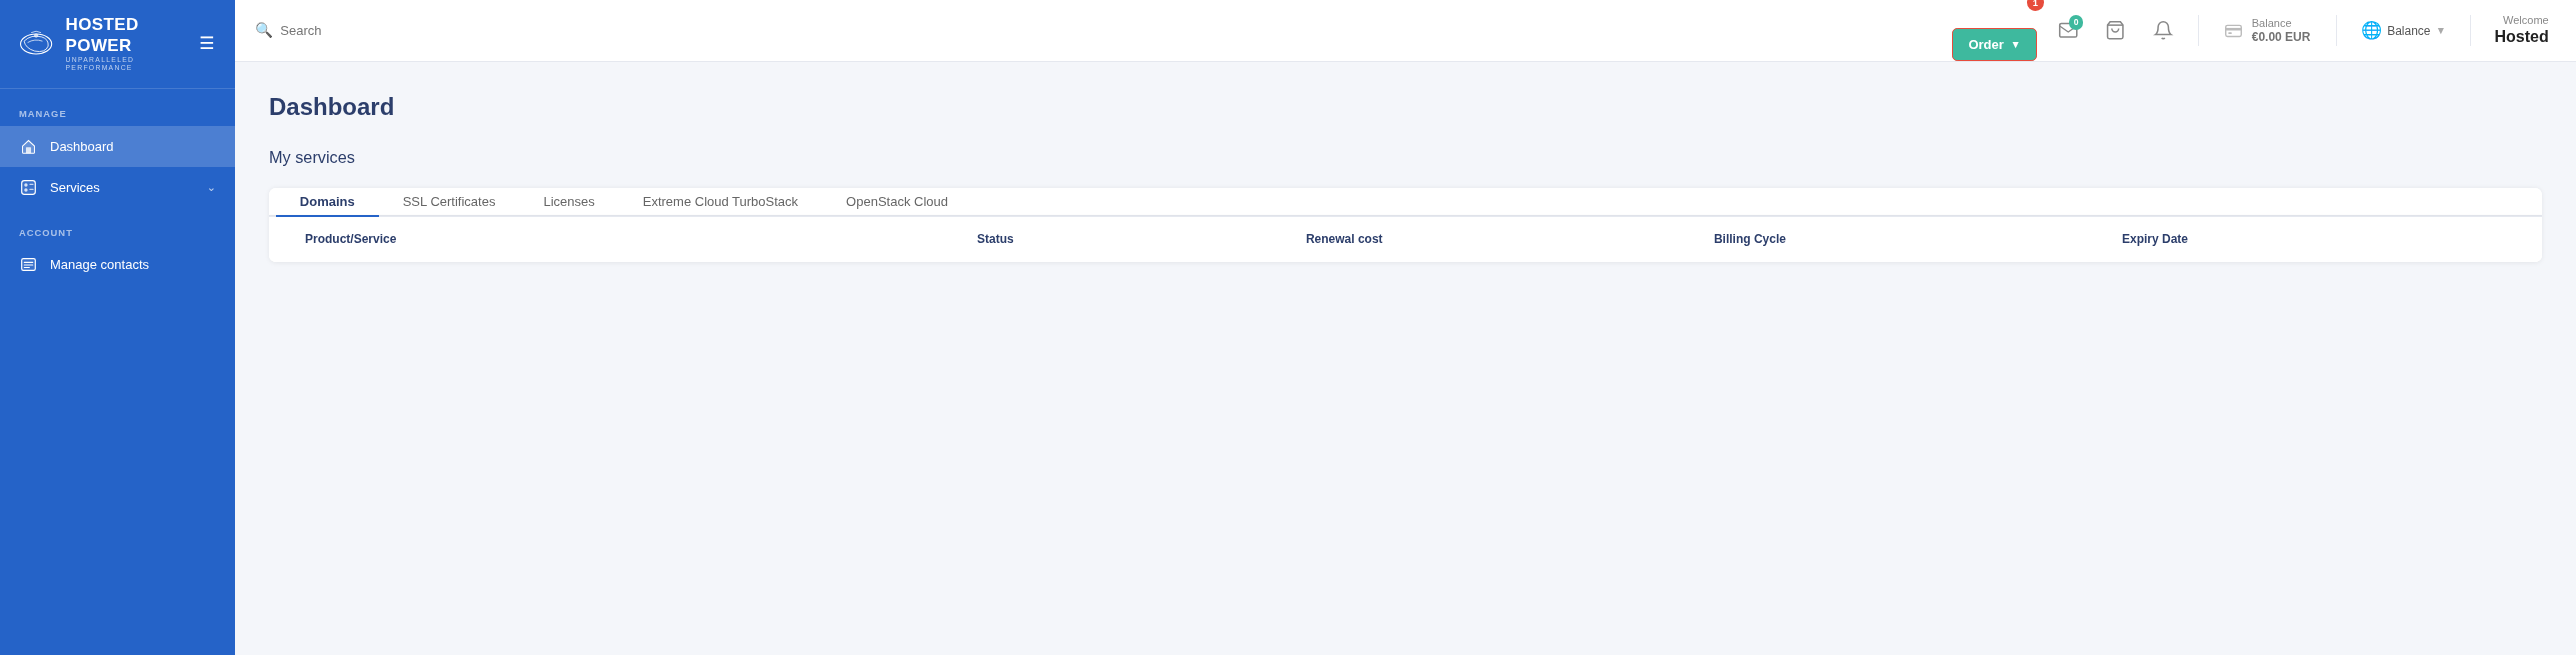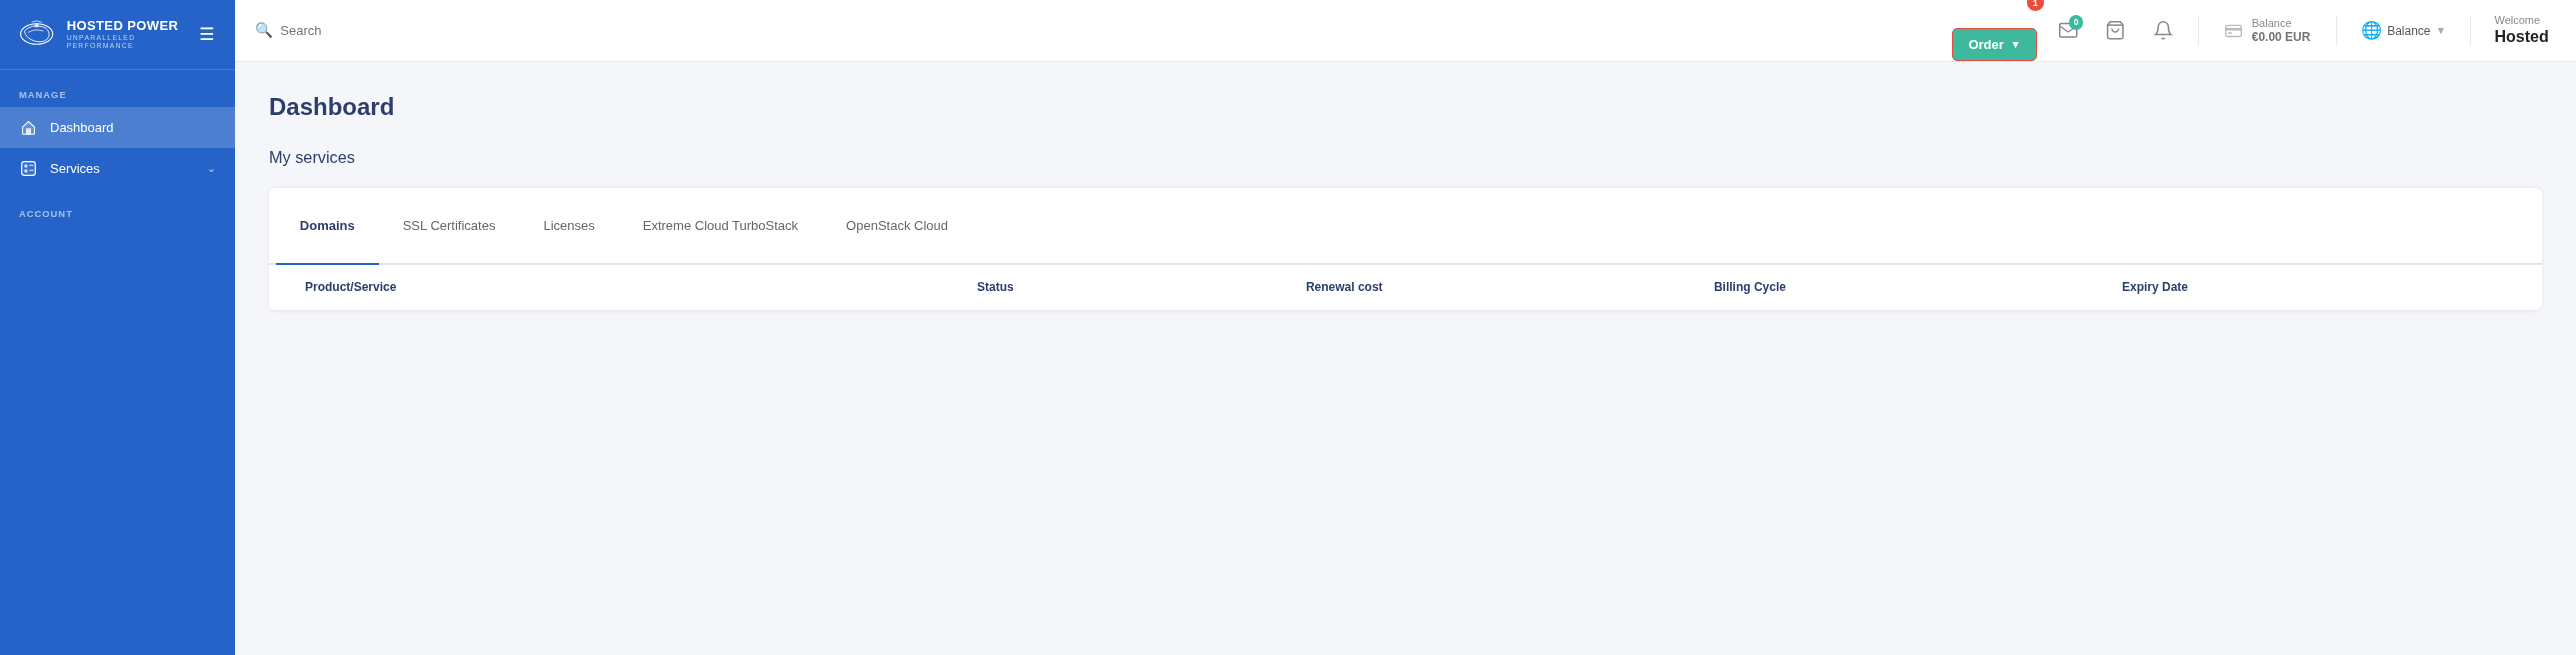--- a/index.html
+++ b/index.html
@@ -29,21 +29,21 @@
     .logo-icon {
       width: 46px;
       height: 38px;
     }
     .logo-text {
       display: flex;
       flex-direction: column;
       line-height: 1.2;
     }
     .logo-main {
-      font-size: 13px;
+      font-size: 17px;
       font-weight: 700;
       letter-spacing: 0.4px;
       color: #fff;
     }
     .logo-sub {
       font-size: 6.8px;
       letter-spacing: 1.3px;
       color: rgba(255,255,255,0.7);
       text-transform: uppercase;
     }
@@ -214,20 +214,21 @@
       padding: 0 6.8px;
     }
     .lang-globe { font-size: 17px; color: #888; }
     .lang-chevron { font-size: 10.3px; color: #aaa; }
 
     .welcome-area {
       display: flex;
       flex-direction: column;
       line-height: 1.3;
       padding: 0 6.8px;
+      text-align: right;
     }
     .welcome-label { font-size: 11px; color: #888; }
     .welcome-name { font-size: 16px; font-weight: 700; color: #222; }
 
     
     .content {
       flex: 1;
       padding: 31px 34px;
       overflow-y: auto;
       background: #f4f6fa;
@@ -249,21 +250,21 @@
     .tabs-bar {
       display: flex;
       gap: 0;
       border-bottom: 1.7px solid #e5e8ef;
       margin-bottom: 0;
       background: #fff;
       padding: 0 6.8px;
       border-radius: 5.1px 5.1px 0 0;
     }
     .tab-item {
-      padding: 30px 24px;
+      padding: 6px 24px;
       font-size: 13px;
       font-weight: 500;
       color: #666;
       cursor: pointer;
       border-bottom: 2.6px solid transparent;
       margin-bottom: -1.7px;
       transition: color 0.15s;
     }
     .tab-item.active {
       color: #2c3e6b;
@@ -350,20 +351,31 @@
           <rect x="11" y="11.5" width="5" height="1.5" rx="0.7" fill="white" opacity="0.7"></rect>
         </svg>
       </span>
       <span class="sidebar-item-label">Services</span>
       <span class="sidebar-item-chevron">⌄</span>
     </div>
 
     <div class="sidebar-section-label">ACCOUNT</div>
 
 
+    <div class="sidebar-item">
+      <span class="sidebar-item-icon">
+        <svg width="17" height="17" viewBox="0 0 20 20" fill="none" xmlns="http://www.w3.org/2000/svg">
+          <rect x="2" y="3" width="16" height="14" rx="2" stroke="white" stroke-width="1.4" fill="rgba(255,255,255,0.1)"></rect>
+          <line x1="5" y1="7.5" x2="15" y2="7.5" stroke="white" stroke-width="1.2" stroke-linecap="round"></line>
+          <line x1="5" y1="10.5" x2="15" y2="10.5" stroke="white" stroke-width="1.2" stroke-linecap="round"></line>
+          <line x1="5" y1="13.5" x2="11" y2="13.5" stroke="white" stroke-width="1.2" stroke-linecap="round"></line>
+        </svg>
+      </span>
+      <span class="sidebar-item-label">Manage contacts</span>
+    </div>
   </nav>
 
   <div class="main-area">
 
     <header class="topbar">
 
       <div class="search-area">
         <span class="search-icon">🔍</span>
         <input class="search-input" type="text" placeholder="Search" style="">
       </div>

